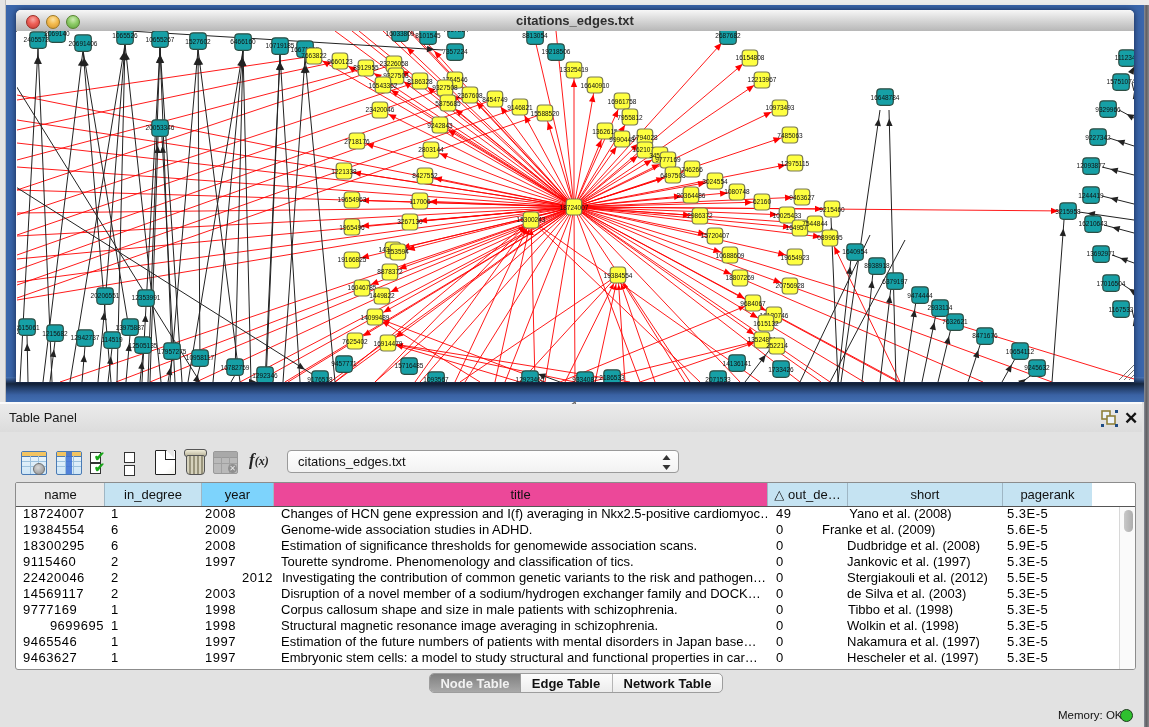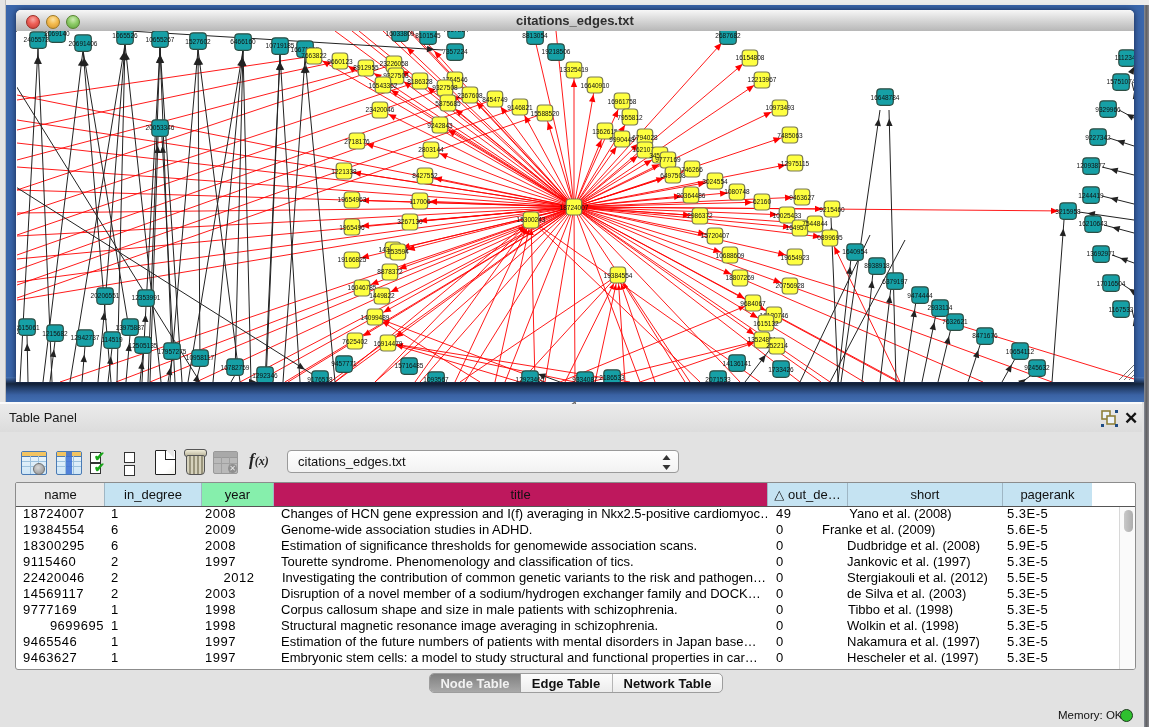--- a/index.html
+++ b/index.html
@@ -999,22 +999,22 @@
   <div style="position:absolute;left:10px;top:3px;font-size:13px;color:#111">citations_edges.txt</div>
   <svg style="position:absolute;right:7px;top:4px" width="9" height="15" viewBox="0 0 9 15">
     <polygon points="4.5,0 8.5,5 0.5,5" fill="#333"></polygon>
       <polygon points="4.5,15 8.5,10 0.5,10" fill="#333"></polygon>
   </svg>
 </div>
 <div style="position:absolute;left:15px;top:482px;width:1119px;height:186px;background:#fff;border:1px solid #8c8c8c;border-radius:2px 2px 3px 3px;overflow:hidden">
 <div style="position:absolute;left:0;top:0;height:23px;width:100%;border-bottom:1px solid #555">
 <div style="position:absolute;left:0px;top:0;width:88px;height:23px;background:#e9e9e9;border-left:1px solid transparent;box-sizing:border-box;font-size:13px;text-align:center;line-height:23px;color:#111">name</div>
 <div style="position:absolute;left:88px;top:0;width:97px;height:23px;background:#c5e3f2;border-left:1px solid #9fb6c4;box-sizing:border-box;font-size:13px;text-align:center;line-height:23px;color:#111">in_degree</div>
-<div style="position:absolute;left:185px;top:0;width:72px;height:23px;background:#86efac;border-left:1px solid #9fb6c4;box-sizing:border-box;font-size:13px;text-align:center;line-height:23px;color:#111">year</div>
-<div style="position:absolute;left:257px;top:0;width:494px;height:23px;background:#be185d;border-left:1px solid #9fb6c4;box-sizing:border-box;font-size:13px;text-align:center;line-height:23px;color:#111">title</div>
+<div style="position:absolute;left:185px;top:0;width:72px;height:23px;background:#7dd3fc;border-left:1px solid #9fb6c4;box-sizing:border-box;font-size:13px;text-align:center;line-height:23px;color:#111">year</div>
+<div style="position:absolute;left:257px;top:0;width:494px;height:23px;background:#ec4899;border-left:1px solid #9fb6c4;box-sizing:border-box;font-size:13px;text-align:center;line-height:23px;color:#111">title</div>
 <div style="position:absolute;left:751px;top:0;width:80px;height:23px;background:#c5e3f2;border-left:1px solid #9fb6c4;box-sizing:border-box;font-size:13px;text-align:center;line-height:23px;color:#111">△ out_de…</div>
 <div style="position:absolute;left:831px;top:0;width:155px;height:23px;background:#c5e3f2;border-left:1px solid #9fb6c4;box-sizing:border-box;font-size:13px;text-align:center;line-height:23px;color:#111">short</div>
 <div style="position:absolute;left:986px;top:0;width:90px;height:23px;background:#c5e3f2;border-left:1px solid #9fb6c4;box-sizing:border-box;font-size:13px;text-align:center;line-height:23px;color:#111">pagerank</div>
 </div>
 <div style="position:absolute;left:0;top:23px;width:1104px;height:16px;font-size:13px;line-height:16px;color:#000;white-space:nowrap">
 <div style="position:absolute;left:0px;width:88px;padding-left:7px;letter-spacing:.5px;text-align:left;overflow:hidden;box-sizing:border-box">18724007</div>
 <div style="position:absolute;left:88px;width:97px;padding-left:7px;letter-spacing:.5px;text-align:left;overflow:hidden;box-sizing:border-box">1</div>
 <div style="position:absolute;left:185px;width:72px;padding-left:4px;letter-spacing:.5px;text-align:left;overflow:hidden;box-sizing:border-box">2008</div>
 <div style="position:absolute;left:257px;width:494px;padding-left:8px;text-align:left;overflow:hidden;box-sizing:border-box">Changes of HCN gene expression and I(f) averaging in Nkx2.5-positive cardiomyoc…</div>
 <div style="position:absolute;left:751px;width:80px;padding-left:9px;letter-spacing:.5px;text-align:left;overflow:hidden;box-sizing:border-box">49</div>
@@ -1044,21 +1044,21 @@
 <div style="position:absolute;left:88px;width:97px;padding-left:7px;letter-spacing:.5px;text-align:left;overflow:hidden;box-sizing:border-box">2</div>
 <div style="position:absolute;left:185px;width:72px;padding-left:4px;letter-spacing:.5px;text-align:left;overflow:hidden;box-sizing:border-box">1997</div>
 <div style="position:absolute;left:257px;width:494px;padding-left:8px;text-align:left;overflow:hidden;box-sizing:border-box">Tourette syndrome. Phenomenology and classification of tics.</div>
 <div style="position:absolute;left:751px;width:80px;padding-left:9px;letter-spacing:.5px;text-align:left;overflow:hidden;box-sizing:border-box">0</div>
 <div style="position:absolute;left:831px;width:155px;padding-left:0px;padding-right:48px;text-align:center;overflow:hidden;box-sizing:border-box">Jankovic et al. (1997)</div>
 <div style="position:absolute;left:986px;width:90px;padding-left:5px;letter-spacing:.5px;text-align:left;overflow:hidden;box-sizing:border-box">5.3E-5</div>
 </div>
 <div style="position:absolute;left:0;top:87px;width:960px;height:16px;font-size:13px;line-height:16px;color:#000;white-space:nowrap">
 <div style="position:absolute;left:0px;width:88px;padding-left:7px;letter-spacing:.5px;text-align:left;overflow:hidden;box-sizing:border-box">22420046</div>
 <div style="position:absolute;left:88px;width:97px;padding-left:7px;letter-spacing:.5px;text-align:left;overflow:hidden;box-sizing:border-box">2</div>
-<div style="position:absolute;left:185px;width:72px;padding-left:4px;letter-spacing:.5px;text-align:center;overflow:hidden;box-sizing:border-box">2012</div>
+<div style="position:absolute;left:185px;width:72px;padding-left:4px;letter-spacing:.5px;text-align:right;overflow:hidden;box-sizing:border-box">2012</div>
 <div style="position:absolute;left:257px;width:494px;padding-left:8px;text-align:center;overflow:hidden;box-sizing:border-box">Investigating the contribution of common genetic variants to the risk and pathogen…</div>
 <div style="position:absolute;left:751px;width:80px;padding-left:9px;letter-spacing:.5px;text-align:left;overflow:hidden;box-sizing:border-box">0</div>
 <div style="position:absolute;left:831px;width:155px;padding-left:0px;padding-right:48px;text-align:center;overflow:hidden;box-sizing:border-box">Stergiakouli et al. (2012)</div>
 <div style="position:absolute;left:986px;width:90px;padding-left:5px;letter-spacing:.5px;text-align:left;overflow:hidden;box-sizing:border-box">5.5E-5</div>
 </div>
 <div style="position:absolute;left:0;top:103px;width:1100px;height:16px;font-size:13px;line-height:16px;color:#000;white-space:nowrap">
 <div style="position:absolute;left:0px;width:88px;padding-left:7px;letter-spacing:.5px;text-align:left;overflow:hidden;box-sizing:border-box">14569117</div>
 <div style="position:absolute;left:88px;width:97px;padding-left:7px;letter-spacing:.5px;text-align:left;overflow:hidden;box-sizing:border-box">2</div>
 <div style="position:absolute;left:185px;width:72px;padding-left:4px;letter-spacing:.5px;text-align:left;overflow:hidden;box-sizing:border-box">2003</div>
 <div style="position:absolute;left:257px;width:494px;padding-left:8px;text-align:left;overflow:hidden;box-sizing:border-box">Disruption of a novel member of a sodium/hydrogen exchanger family and DOCK…</div>

